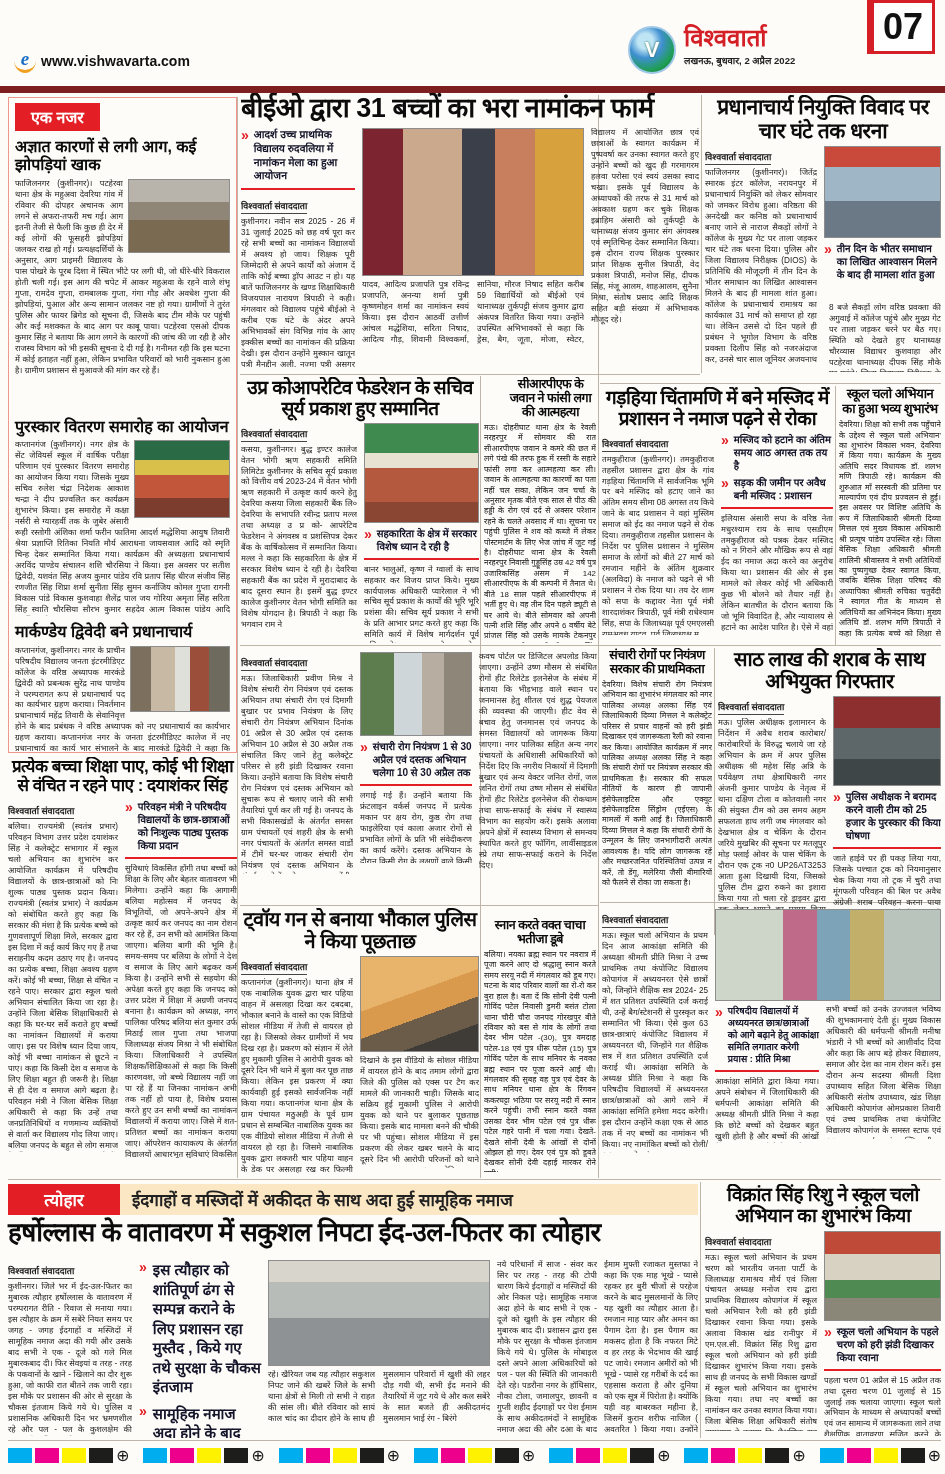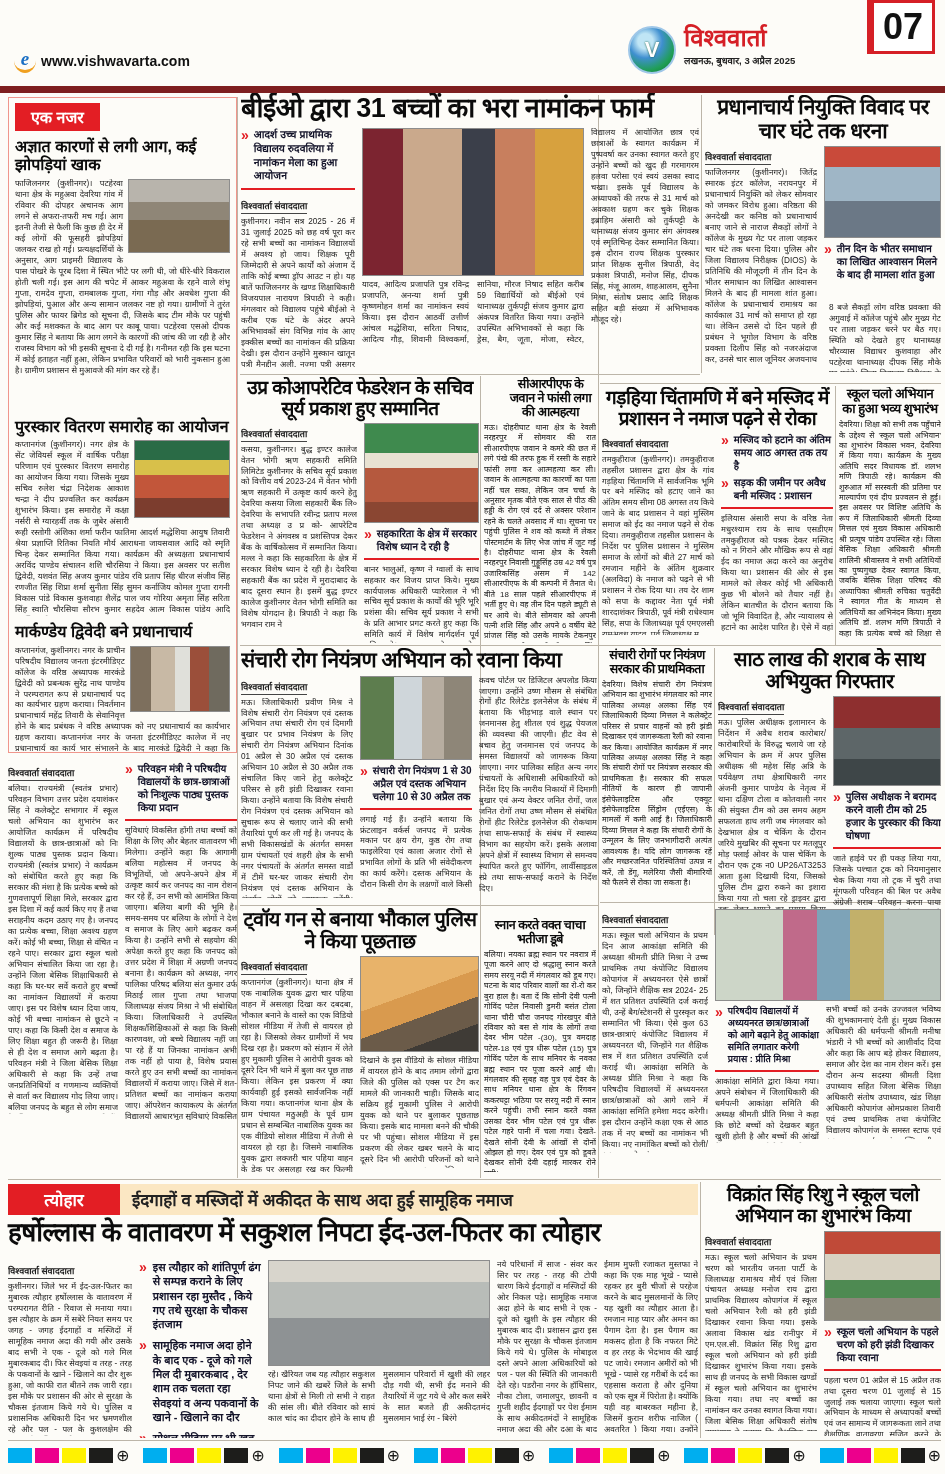--- a/index.html
+++ b/index.html
@@ -54,21 +54,21 @@
   .ph-liquor{background:linear-gradient(180deg,#8e2f2f 0 35%,#5d6668 35% 70%,#3e4648 70% 100%);}
   .ph-toygun{background:linear-gradient(160deg,#e8b36a 0 40%,#d99a4e 40% 60%,#6b5b49 60% 80%,#3f3b36 80% 100%);}
   .ph-aakansha{background:linear-gradient(90deg,#cdd6c8 0 30%,#c06a8a 30% 45%,#7da3b8 45% 60%,#c2b06a 60% 75%,#b8c4bc 75% 100%);}
   .ph-vikrant{background:linear-gradient(180deg,#c04a38 0 25%,#d8d2c2 25% 55%,#4e8a52 55% 75%,#8a8678 75% 100%);}
   .ph-eid{background:linear-gradient(180deg,#d8d5cc 0 20%,#b8bcb8 20% 55%,#8e9294 55% 100%);}
   
   .festlabel{background:#e31e24;color:#fff;font-weight:800;font-size:17px;text-align:center;
              padding:4px 0;width:112px;}
   .feststrip{background:#fbe7c3;font-weight:800;font-size:17px;color:#222;padding:4px 12px;flex:1;}
   .bullet{display:flex;gap:3px;margin-bottom:7px;}
-  .bullet .quote{font-size:11px;}
+  .bullet .quote{font-size:15px;}
   
   .cbar{display:flex;align-items:center;gap:3px;}
   .cbar i{display:block;width:24px;height:15px;}
   .cbar .c{background:#00AEEF;} .cbar .m{background:#EC008C;}
   .cbar .y{background:#FFF200;} .cbar .k{background:#1D1D1B;}
   .reg{font-style:normal;font-weight:400;color:#1D1D1B;font-size:16px;line-height:15px;}
 </style>
 </head>
 <body>
 
@@ -77,21 +77,21 @@
   <div class="abs site" style="left:14px;top:48px;">
     <span class="eicon">e</span>
     <span>www.vishwavarta.com</span>
   </div>
   <div class="abs" style="left:628px;top:26px;display:flex;gap:8px;align-items:flex-start;">
     <div class="logo">
         <span>V</span>
       </div>
     <div>
       <div class="brand">विश्ववार्ता</div>
-      <div class="dateline">लखनऊ,  बुधवार, 3 अप्रैल 2025</div>
+      <div class="dateline">लखनऊ,  बुधवार, 2 अप्रैल 2022</div>
     </div>
   </div>
   <div class="abs pagenum" style="right:10px;top:0;">07</div>
   <div class="abs mastbar" style="top:86px;"></div>
 
   <div class="abs vline" style="left:237px;top:97px;height:1081px;"></div>
   <div class="abs vline" style="left:480px;top:376px;height:802px;"></div>
   <div class="abs vline" style="left:598px;top:95px;height:1083px;"></div>
   <div class="abs vline" style="left:701px;top:95px;height:278px;"></div>
   <div class="abs vline" style="left:714px;top:648px;height:287px;"></div>
@@ -210,21 +210,20 @@
       </div>
     </div>
   </div>
 
   <div class="abs clip" style="left:839px;top:387px;width:102px;height:256px;">
     <div class="h-main" style="font-size:13px;text-align:center;">स्कूल चलो अभियान का हुआ भव्य शुभारंभ</div>
     <div class="bd-s clip" style="margin-top:4px;height:218px;">देवरिया। शिक्षा को सभी तक पहुँचाने के उद्देश्य से 'स्कूल चलो अभियान' का शुभारंभ विकास भवन, देवरिया में किया गया। कार्यक्रम के मुख्य अतिथि सदर विधायक डॉ. शलभ मणि त्रिपाठी रहे। कार्यक्रम की शुरुआत माँ सरस्वती की प्रतिमा पर माल्यार्पण एवं दीप प्रज्वलन से हुई। इस अवसर पर विशिष्ट अतिथि के रूप में जिलाधिकारी श्रीमती दिव्या मित्तल एवं मुख्य विकास अधिकारी श्री प्रत्यूष पांडेय उपस्थित रहे। जिला बेसिक शिक्षा अधिकारी श्रीमती शालिनी श्रीवास्तव ने सभी अतिथियों का पुष्पगुच्छ देकर स्वागत किया, जबकि बेसिक शिक्षा परिषद की अध्यापिका श्रीमती रुचिका चतुर्वेदी ने स्वागत गीत के माध्यम से अतिथियों का अभिनंदन किया। मुख्य अतिथि डॉ. शलभ मणि त्रिपाठी ने कहा कि प्रत्येक बच्चे को शिक्षा से जोड़ना हम सभी का लक्ष्य है। उन्होंने यह भी कहा कि कोई भी बच्चा शिक्षा से वंचित न रहे, इसके लिए सरकार पूरी तरह कटिबद्ध है।</div>
   </div>
 
   <div class="abs clip" style="left:241px;top:648px;width:356px;height:255px;">
-    <div class="h-main" style="font-size:21px;white-space:nowrap;">संचारी रोग नियंत्रण अभियान को रवाना किया</div>
     <div class="row" style="margin-top:4px;gap:7px;">
       <div style="width:112px;flex:none;">
         <div class="by">विश्ववार्ता संवाददाता</div>
         <div class="bd clip" style="height:200px;">मऊ। जिलाधिकारी प्रवीण मिश्र ने विशेष संचारी रोग नियंत्रण एवं दस्तक अभियान तथा संचारी रोग एवं दिमागी बुखार पर प्रभाव नियंत्रण के लिए संचारी रोग नियंत्रण अभियान दिनांक 01 अप्रैल से 30 अप्रैल एवं दस्तक अभियान 10 अप्रैल से 30 अप्रैल तक संचालित किए जाने हेतु कलेक्ट्रेट परिसर से हरी झंडी दिखाकर रवाना किया। उन्होंने बताया कि विशेष संचारी रोग नियंत्रण एवं दस्तक अभियान को सुचारू रूप से चलाए जाने की सभी तैयारियां पूर्ण कर ली गई है। जनपद के सभी विकासखंडों के अंतर्गत समस्त ग्राम पंचायतों एवं शहरी क्षेत्र के सभी नगर पंचायतों के अंतर्गत समस्त वार्डों में टीमें घर-घर जाकर संचारी रोग नियंत्रण एवं दस्तक अभियान के अंतर्गत लोगों को जागरूक करेंगी। दस्तक अभियान के अंतर्गत कुल 2161 टीमें</div>
       </div>
       <div style="width:112px;flex:none;">
         <div class="ph ph-sanchari" style="width:112px;height:84px;"></div>
         <div class="row" style="gap:2px;margin-top:4px;">
             <span class="gg">»</span>
           <span class="quote">संचारी रोग नियंत्रण 1 से 30 अप्रैल एवं दस्तक अभियान चलेगा 10 से 30 अप्रैल तक</span>
@@ -256,20 +255,21 @@
             <span class="gg">»</span>
           <span class="quote">पुलिस अधीक्षक ने बरामद करने वाली टीम को 25 हजार के पुरस्कार की किया घोषणा</span>
           </div>
         <div class="redline"></div>
         <div class="bd clip" style="height:86px;">जाते हाईवे पर ही पकड़ लिया गया, जिसके पश्चात ट्रक को नियमानुसार चेक किया गया तो ट्रक में चुरी तथा मूंगफली परिवहन की बिल पर अवैध अंग्रेजी शराब परिवहन करना पाया गया तथा ट्रक पर बंधी तिरपाल को खोलकर चेक किया गया तो उपर मूंगफली व चुरी की बोरिया मिली।</div>
       </div>
     </div>
   </div>
 
   <div class="abs clip" style="left:8px;top:757px;width:229px;height:420px;">
+    <div class="h-main" style="font-size:17px;text-align:center;">प्रत्येक बच्चा शिक्षा पाए, कोई भी शिक्षा से वंचित न रहने पाए : दयाशंकर सिंह</div>
     <div class="row" style="margin-top:5px;gap:7px;">
       <div style="width:110px;flex:none;">
         <div class="by">विश्ववार्ता संवाददाता</div>
         <div class="bd clip" style="height:330px;">बलिया। राज्यमंत्री (स्वतंत्र प्रभार) परिवहन विभाग उत्तर प्रदेश दयाशंकर सिंह ने कलेक्ट्रेट सभागार में स्कूल चलो अभियान का शुभारंभ कर आयोजित कार्यक्रम में परिषदीय विद्यालयों के छात्र-छात्राओं को निः शुल्क पाठ्य पुस्तक प्रदान किया। राज्यमंत्री (स्वतंत्र प्रभार) ने कार्यक्रम को संबोधित करते हुए कहा कि सरकार की मंशा है कि प्रत्येक बच्चे को गुणवत्तापूर्ण शिक्षा मिले, सरकार द्वारा इस दिशा में कई कार्य किए गए हैं तथा सराहनीय कदम उठाए गए है। जनपद का प्रत्येक बच्चा, शिक्षा अवश्य ग्रहण करें। कोई भी बच्चा, शिक्षा से वंचित न रहने पाए। सरकार द्वारा स्कूल चलो अभियान संचालित किया जा रहा है। उन्होंने जिला बेसिक शिक्षाधिकारी से कहा कि घर-घर सर्वे कराते हुए बच्चों का नामांकन विद्यालयों में कराया जाए। इस पर विशेष ध्यान दिया जाय, कोई भी बच्चा नामांकन से छूटने न पाए। कहा कि किसी देश व समाज के लिए शिक्षा बहुत ही जरूरी है। शिक्षा से ही देश व समाज आगे बढ़ता है। परिवहन मंत्री ने जिला बेसिक शिक्षा अधिकारी से कहा कि उन्हें तथा जनप्रतिनिधियों व गणमान्य व्यक्तियों से वार्ता कर विद्यालय गोद लिया जाए। बलिया जनपद के बहुत से लोग समाज के लिए बहुत कुछ करना चाहते हैं। इससे विद्यालयों में और आधारभूत</div>
       </div>
       <div style="flex:1;">
         <div class="row" style="gap:2px;">
             <span class="gg">»</span>
           <span class="quote">परिवहन मंत्री ने परिषदीय विद्यालयों के छात्र-छात्राओं को निःशुल्क पाठ्य पुस्तक किया प्रदान</span>
           </div>

